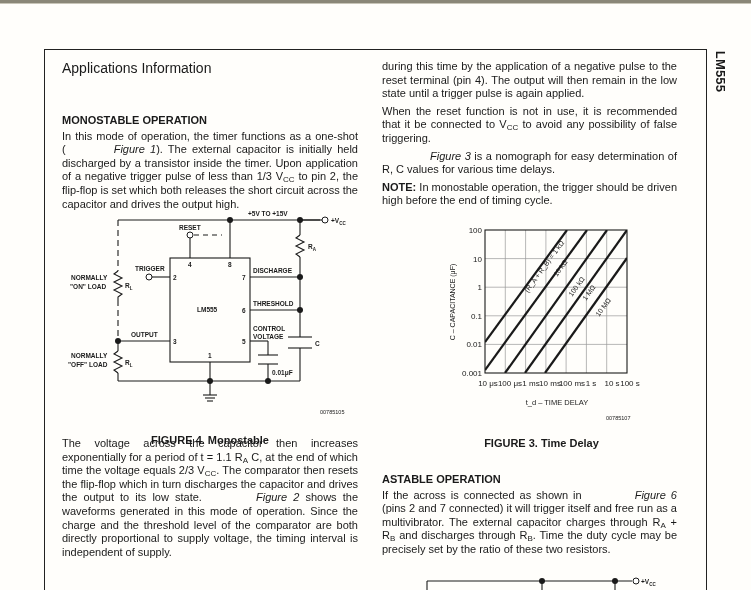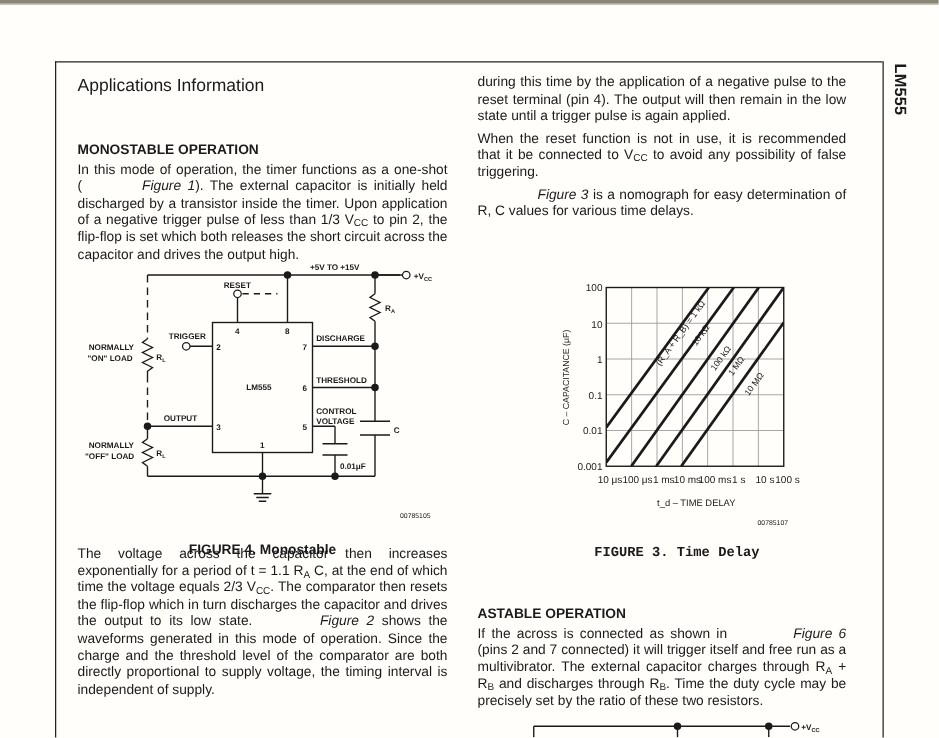--- a/index.html
+++ b/index.html
@@ -144,20 +144,21 @@
 <div class="cap" style="left:62px;top:434px;width:296px;">FIGURE 4. Monostable</div>
 
 <div class="col colL" style="top:437px;">
   <p><span>The voltage across the capacitor then increases exponentially for a period of t = 1.1 R</span><sub>A</sub><span> C, at the end of which time the voltage equals 2/3 V</span><sub>CC</sub><span>. The comparator then resets the flip-flop which in turn discharges the capacitor and drives the output to its low state. </span><i>Figure 2</i><span> shows the waveforms generated in this mode of operation. Since the charge and the threshold level of the comparator are both directly proportional to supply voltage, the timing interval is independent of supply.</span></p>
 </div>
 
 <div class="col colR" style="top:60px;">
   <p>during this time by the application of a negative pulse to the reset terminal (pin 4). The output will then remain in the low state until a trigger pulse is again applied.</p>
   <p style="margin-top:4px;"><span>When the reset function is not in use, it is recommended that it be connected to V</span><sub>CC</sub><span> to avoid any possibility of false triggering.</span></p>
   <p style="margin-top:4px;"><i>Figure 3</i><span> is a nomograph for easy determination of R, C values for various time delays.</span></p>
+  <p style="margin-top:4px;"><b>NOTE:</b><span> In monostable operation, the trigger should be driven high before the end of timing cycle.</span></p>
 </div>
 
 <div class="svgwrap" style="left:430px;top:220px;">
 <svg width="240" height="210" viewBox="0 0 240 210" font-size="8" fill="#1a1a1a">
   <defs>
         <clipPath id="pc">
           <rect x="55" y="10" width="142" height="143"></rect>
         </clipPath>
       </defs>
   <g stroke="#9a9a9a" stroke-width="0.7">
@@ -204,24 +205,24 @@
     <text x="161" y="166">1 s</text>
     <text x="182" y="166">10 s</text>
     <text x="200" y="166">100 s</text>
   </g>
   <text transform="translate(25,82) rotate(-90)" text-anchor="middle" font-size="7">C – CAPACITANCE (μF)</text>
   <text x="127" y="185" text-anchor="middle" font-size="7.5">t_d – TIME DELAY</text>
   <text x="176" y="200" font-size="5.5">00785107</text>
 </svg>
 </div>
 
-<div class="cap" style="left:394px;top:437px;width:295px;font-family:Liberation Mono, monospace;">FIGURE 3. Time Delay</div>
+<div class="cap" style="left:394px;top:437px;width:295px;">FIGURE 3. Time Delay</div>
 
 <div class="col colR" style="top:473px;">
-  <h2 style="margin-bottom:2px;margin-top:12px;">ASTABLE OPERATION</h2>
+  <h2 style="margin-bottom:2px;">ASTABLE OPERATION</h2>
   <p><span>If the across is connected as shown in </span><i>Figure 6</i><span> (pins 2 and 7 connected) it will trigger itself and free run as a multivibrator. The external capacitor charges through R</span><sub>A</sub><span> + R</span><sub>B</sub><span> and discharges through R</span><sub>B</sub><span>. Time the duty cycle may be precisely set by the ratio of these two resistors.</span></p>
 </div>
 
 <div class="svgwrap" style="left:420px;top:570px;">
 <svg width="250" height="20" viewBox="0 0 250 20" font-size="6.5" font-weight="bold" fill="#1a1a1a">
   <g stroke="#1a1a1a" stroke-width="1.1">
     <line x1="7" y1="11" x2="212" y2="11"></line>
     <line x1="7" y1="11" x2="7" y2="20"></line>
     <line x1="122" y1="11" x2="122" y2="20"></line>
     <line x1="195" y1="11" x2="195" y2="20"></line>

